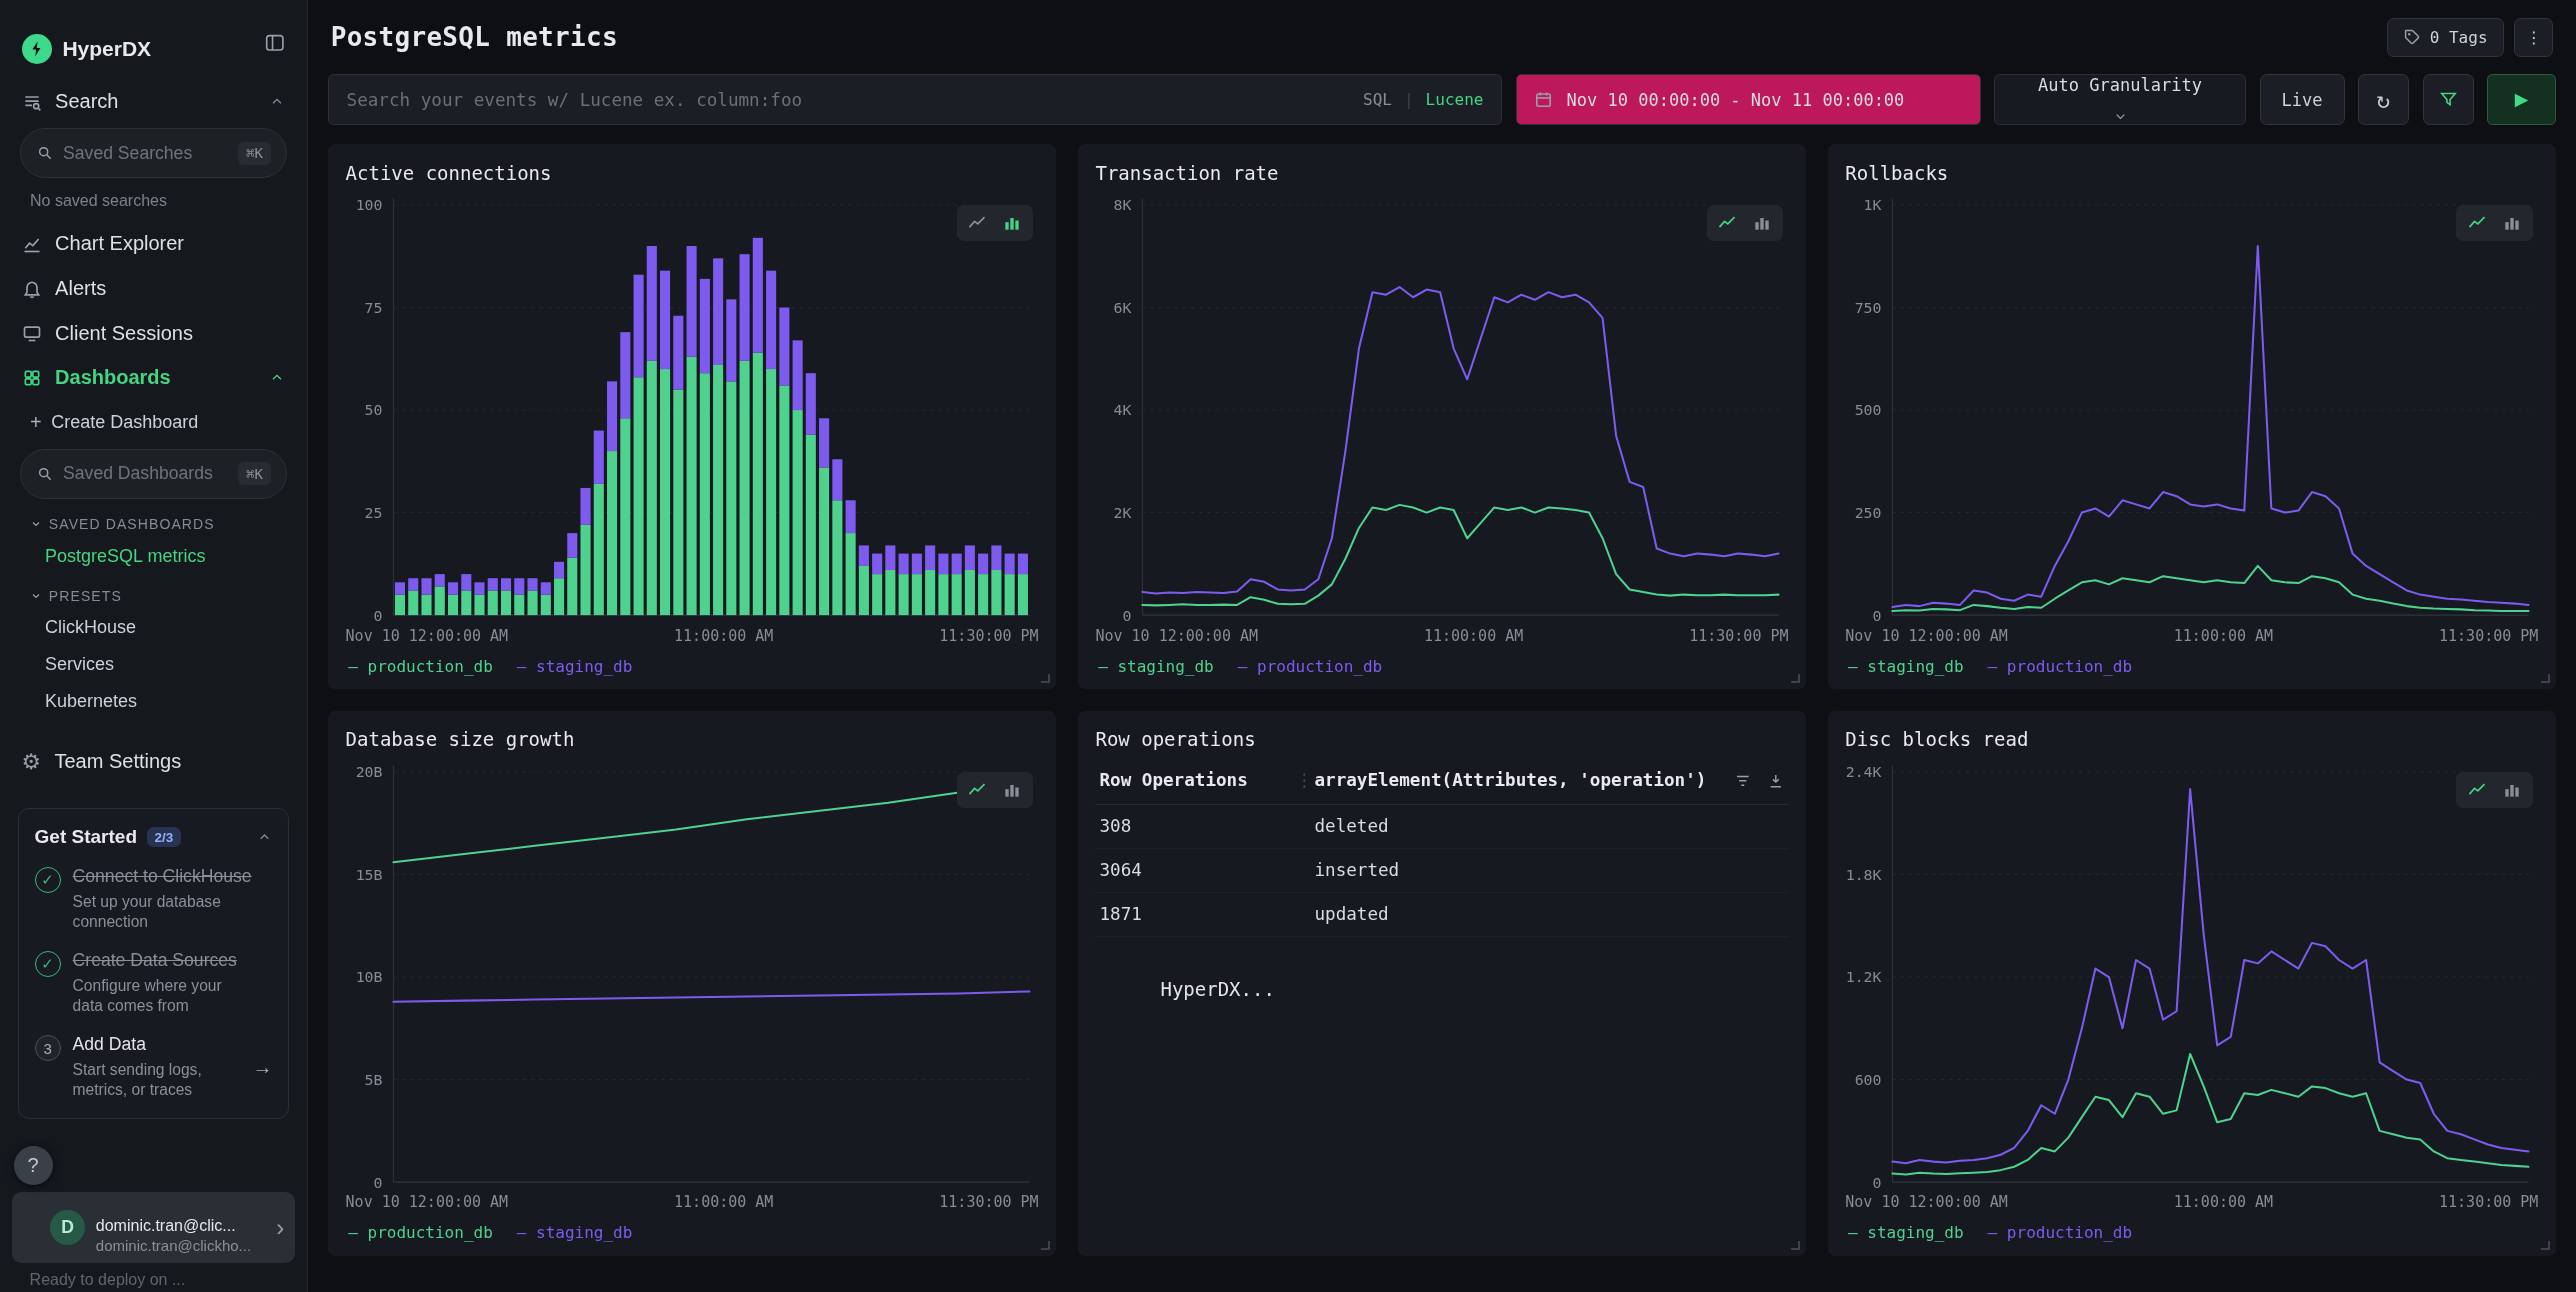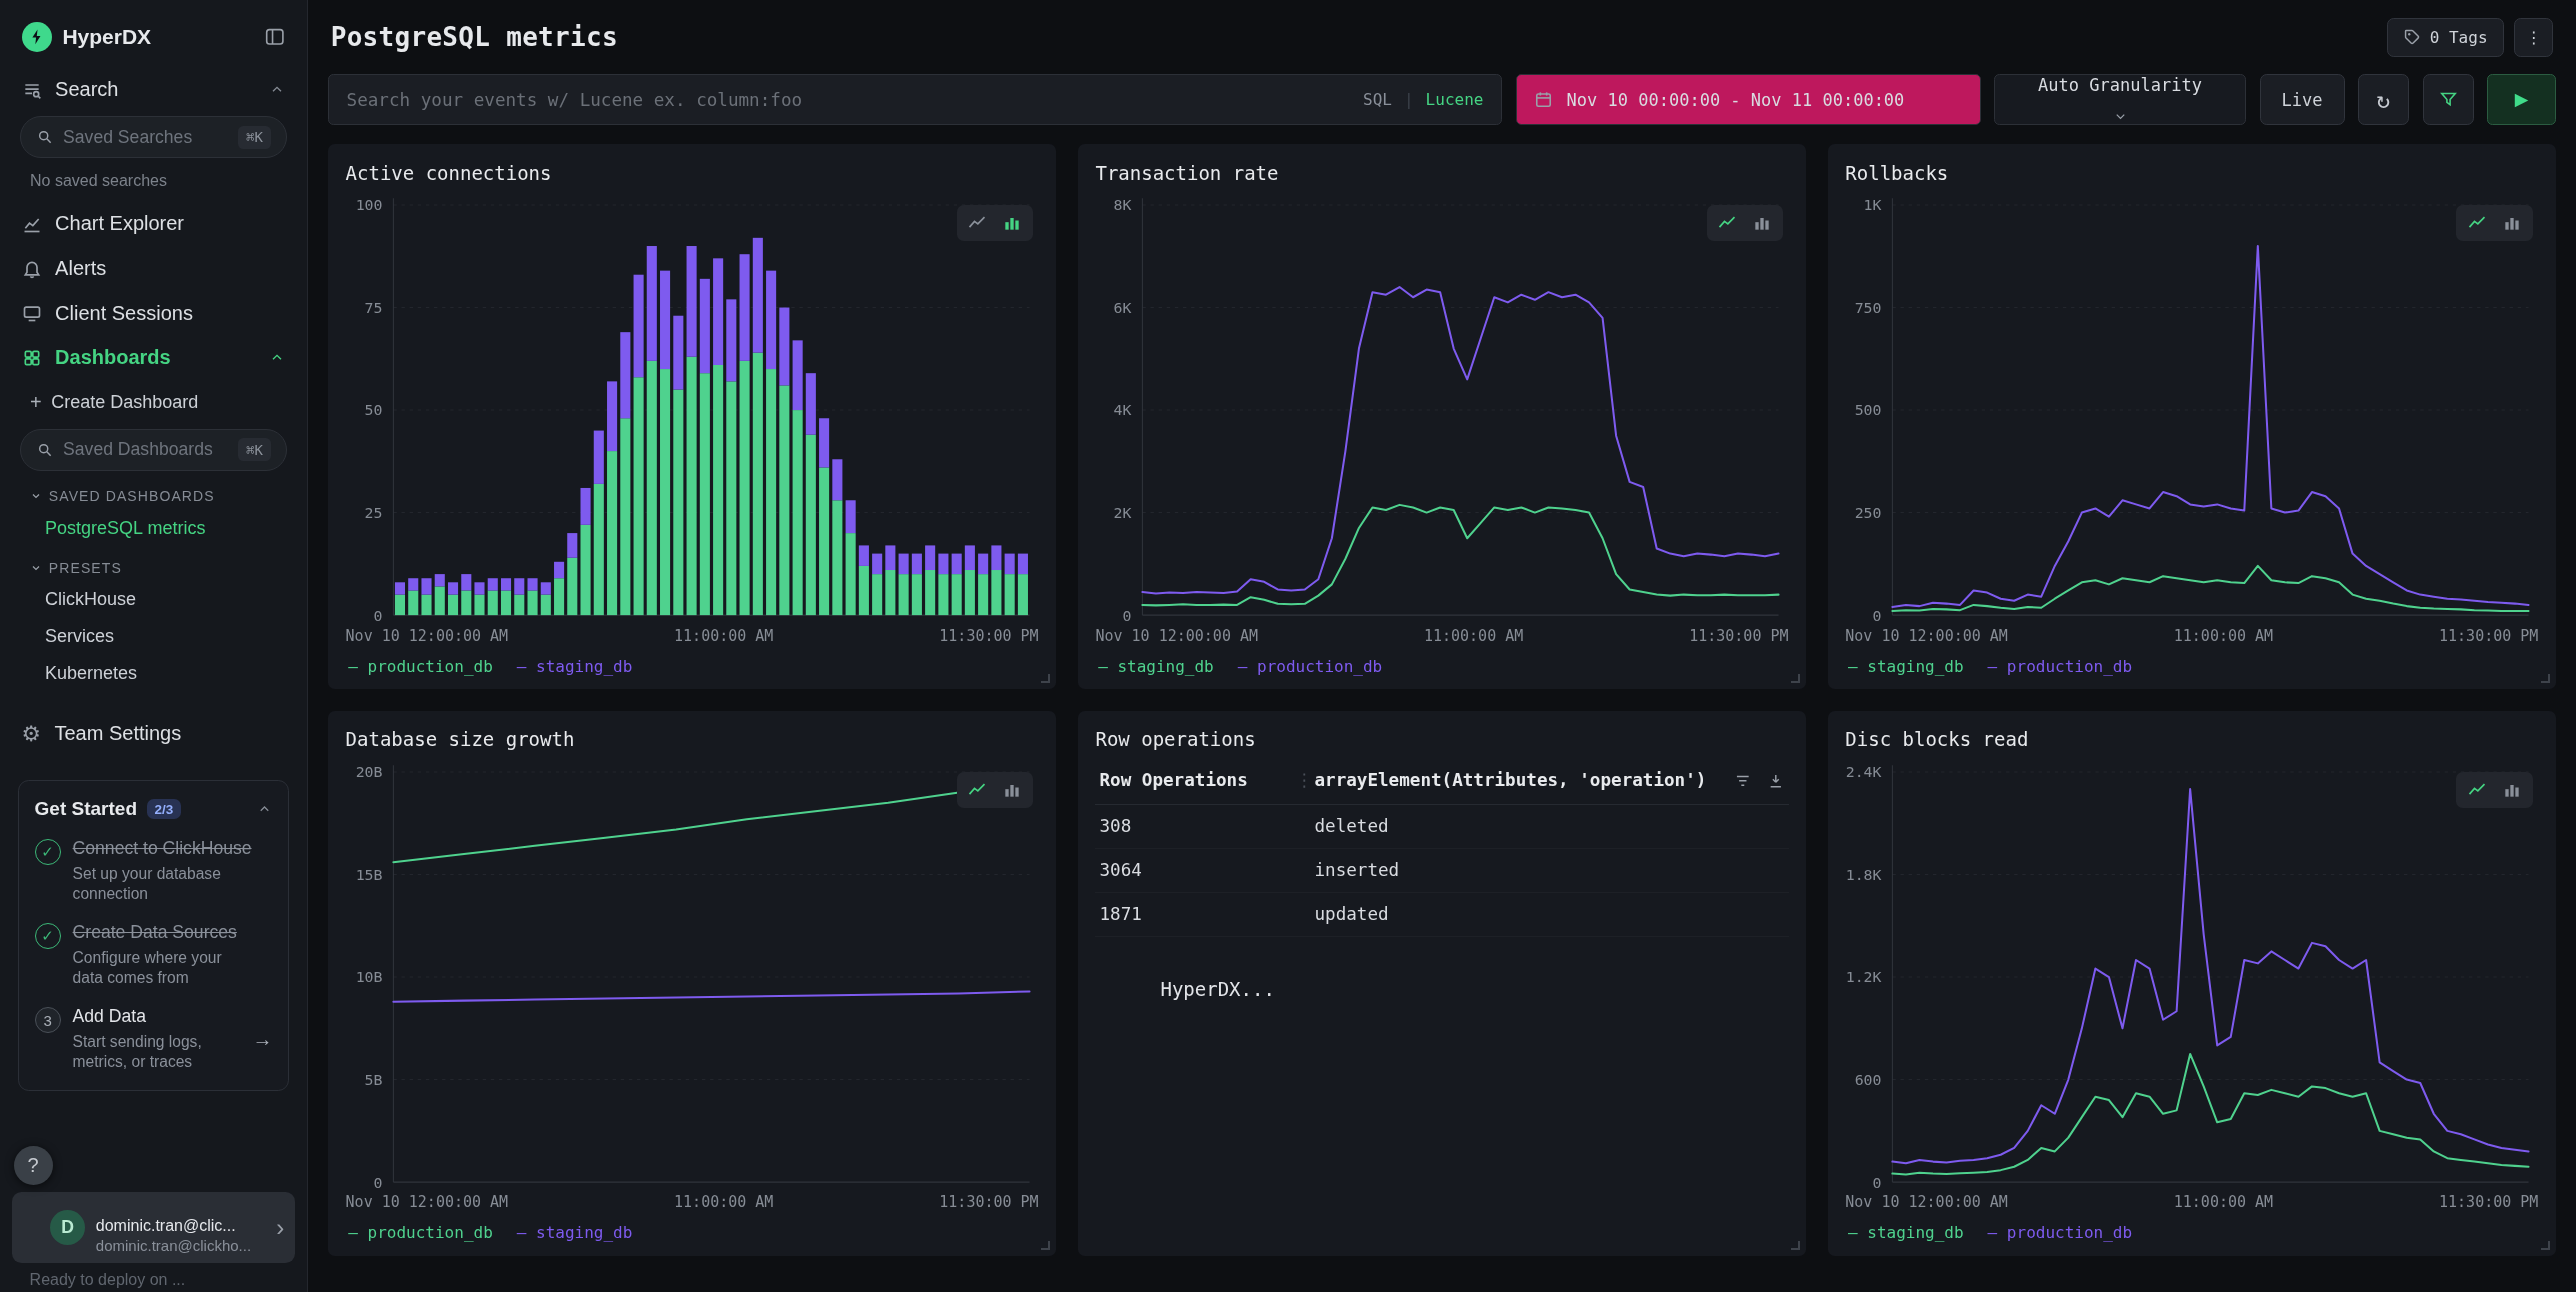--- a/index.html
+++ b/index.html
@@ -4,27 +4,27 @@
 <style>
   * { margin:0; padding:0; box-sizing:border-box; }
   html,body { width:2576px; height:1292px; }
   body { background:#0d0f12; color:#e7e9ec; font-family:"Liberation Sans",sans-serif; overflow:hidden; display:flex; }
   .icon { color:#9aa0a9; display:inline-flex; align-items:center; justify-content:center; }
   svg { display:block; }
 
   
   .sidebar { width:308px; min-width:308px; height:1292px; background:#15181d; border-right:0.7px solid #24272e; display:flex; flex-direction:column; position:relative; overflow:hidden; }
   .brand-row { display:flex; align-items:center; justify-content:space-between; padding:21.6px 21.6px 16px; }
-  .brand { display:flex; align-items:center; gap:10.8px; font-size:21px; font-weight:700; cursor:pointer; }
+  .brand { display:flex; align-items:center; gap:10.8px; font-size:21px; font-weight:700; cursor:pointer;margin-top:12px; }
   .logo { width:30px; height:30px; border-radius:50%; background:#3fd98c; display:flex; align-items:center; justify-content:center; }
   .nav-row { display:flex; align-items:center; gap:13.5px; padding:10.8px 21.6px; font-size:20px; color:#dde0e4; cursor:pointer; }
   .nav-row .caret { margin-left:auto; color:#868c95; }
   .nav-row.active { color:#45d483; font-weight:700; }
   .nav-row.active .icon { color:#45d483; }
-  .pill { display:flex; align-items:center; gap:9.5px; height:42px; margin:4px 20px; padding:0 15px; background:#1d2126; border:0.7px solid #2c3037; border-radius:676px; color:#6e747d; font-size:17.6px; cursor:text; }
+  .pill { display:flex; align-items:center; gap:9.5px; height:50px; margin:4px 20px; padding:0 15px; background:#1d2126; border:0.7px solid #2c3037; border-radius:676px; color:#6e747d; font-size:17.6px; cursor:text; }
   .pill .kbd { margin-left:auto; background:#272b32; border-radius:5.4px; padding:3.4px 8px; font-size:14px; color:#8d939c; font-family:"DejaVu Sans Mono",monospace; }
   .muted-line { padding:9.5px 30px 12px; font-size:16px; color:#7c828b; }
   .create-row { display:flex; align-items:center; gap:9.5px; padding:10.8px 30px; font-size:18px; color:#cdd1d7; cursor:pointer; }
   .create-row .plus { color:#aab0b8; font-size:20px; }
   .tree-header { display:flex; align-items:center; gap:6.8px; padding:13.5px 30px 5.4px; font-size:14px; letter-spacing:1.1px; color:#868c95; cursor:pointer; }
   .tree-item { padding:8px 30px 8px 45px; font-size:18px; color:#cdd1d7; cursor:pointer; }
   .tree-item.active { color:#45d483; }
   .team-row { margin-top:17.6px; }
   .gear-glyph { font-size:21.6px; color:#9aa0a9; font-family:"DejaVu Sans",sans-serif; }
 

